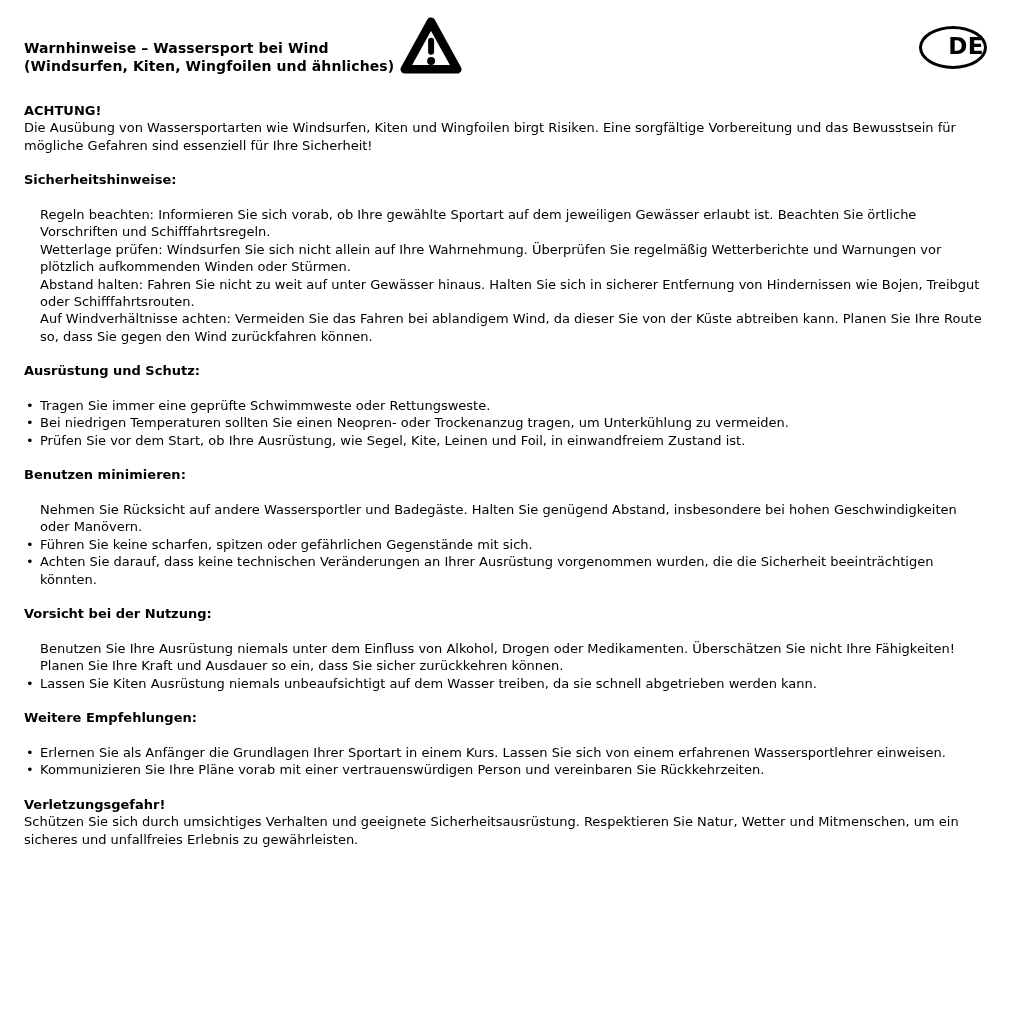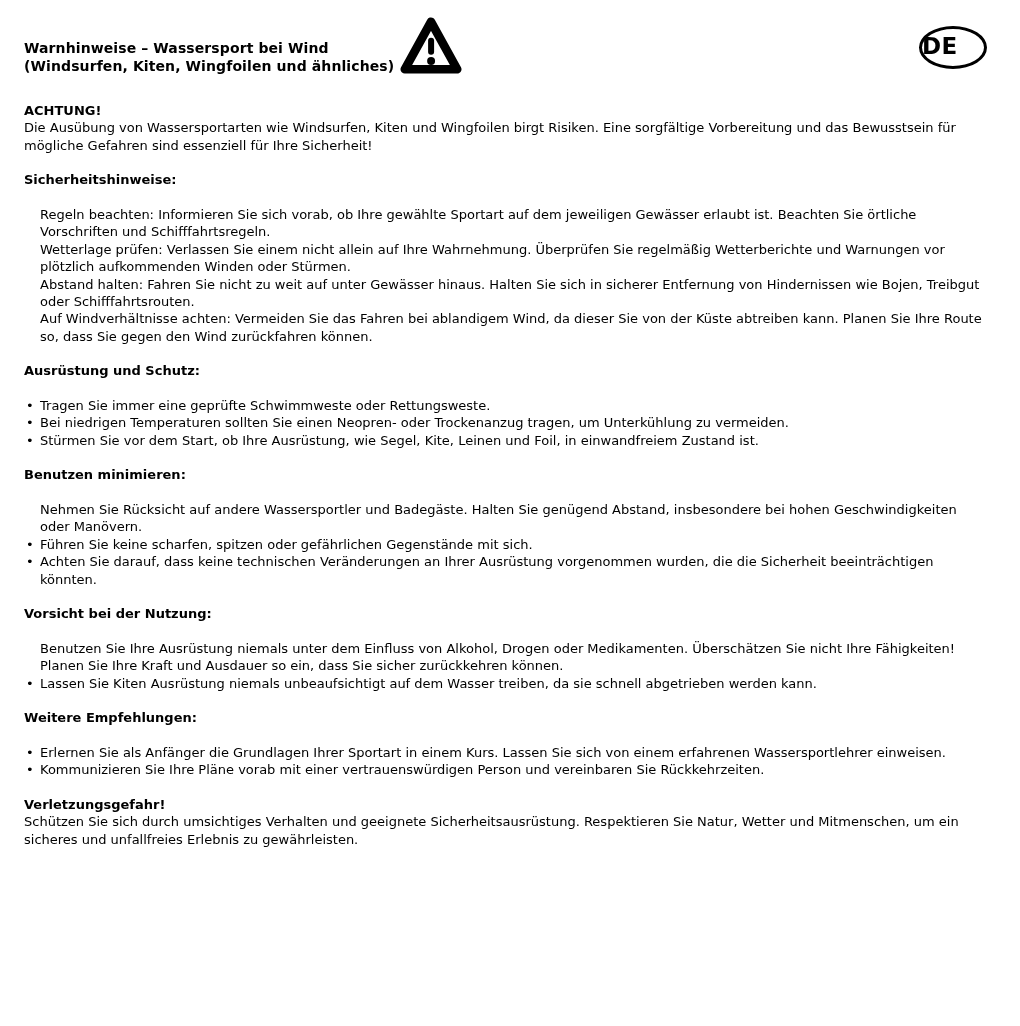--- a/index.html
+++ b/index.html
@@ -37,21 +37,21 @@
   .lang-badge {
     position: absolute;
     left: 919px;
     top: 26px;
     width: 68px;
     height: 43px;
     border: 3.5px solid #000;
     border-radius: 50%;
     display: flex;
     align-items: center;
-    justify-content: flex-start;
+    justify-content: flex-end;
     font-weight: 700;
     font-size: 23px;
     letter-spacing: 0.5px;
     padding-bottom: 1px;
   }
 
   
   main { padding: 0 31px 0 24px; margin-top: 9px; }
   .doc-section { margin-bottom: 17px; }
   .section-heading { font-weight: 700; }
@@ -80,29 +80,29 @@
     </div>
   </header>
   <main>
       <section class="doc-section">
         <div class="section-heading">ACHTUNG!</div>
         <div class="item item-plain">Die Ausübung von Wassersportarten wie Windsurfen, Kiten und Wingfoilen birgt Risiken. Eine sorgfältige Vorbereitung und das Bewusstsein für mögliche Gefahren sind essenziell für Ihre Sicherheit!</div>
       </section>
       <section class="doc-section gap">
         <div class="section-heading">Sicherheitshinweise:</div>
         <div class="item item-indent">Regeln beachten: Informieren Sie sich vorab, ob Ihre gewählte Sportart auf dem jeweiligen Gewässer erlaubt ist. Beachten Sie örtliche Vorschriften und Schifffahrtsregeln.</div>
-        <div class="item item-indent">Wetterlage prüfen: Verlassen Sie einem nicht allein auf Ihre Wahrnehmung. Überprüfen Sie regelmäßig Wetterberichte und Warnungen vor plötzlich aufkommenden Winden oder Stürmen.</div>
+        <div class="item item-indent">Wetterlage prüfen: Windsurfen Sie sich nicht allein auf Ihre Wahrnehmung. Überprüfen Sie regelmäßig Wetterberichte und Warnungen vor plötzlich aufkommenden Winden oder Stürmen.</div>
         <div class="item item-indent">Abstand halten: Fahren Sie nicht zu weit auf unter Gewässer hinaus. Halten Sie sich in sicherer Entfernung von Hindernissen wie Bojen, Treibgut oder Schifffahrtsrouten.</div>
         <div class="item item-indent">Auf Windverhältnisse achten: Vermeiden Sie das Fahren bei ablandigem Wind, da dieser Sie von der Küste abtreiben kann. Planen Sie Ihre Route so, dass Sie gegen den Wind zurückfahren können.</div>
       </section>
       <section class="doc-section gap">
         <div class="section-heading">Ausrüstung und Schutz:</div>
         <div class="item item-bullet"><span class="bullet-marker">•</span><span>Tragen Sie immer eine geprüfte Schwimmweste oder Rettungsweste.</span></div>
         <div class="item item-bullet"><span class="bullet-marker">•</span><span>Bei niedrigen Temperaturen sollten Sie einen Neopren- oder Trockenanzug tragen, um Unterkühlung zu vermeiden.</span></div>
-        <div class="item item-bullet"><span class="bullet-marker">•</span><span>Stürmen Sie vor dem Start, ob Ihre Ausrüstung, wie Segel, Kite, Leinen und Foil, in einwandfreiem Zustand ist.</span></div>
+        <div class="item item-bullet"><span class="bullet-marker">•</span><span>Prüfen Sie vor dem Start, ob Ihre Ausrüstung, wie Segel, Kite, Leinen und Foil, in einwandfreiem Zustand ist.</span></div>
       </section>
       <section class="doc-section gap">
         <div class="section-heading">Benutzen minimieren:</div>
         <div class="item item-indent">Nehmen Sie Rücksicht auf andere Wassersportler und Badegäste. Halten Sie genügend Abstand, insbesondere bei hohen Geschwindigkeiten oder Manövern.</div>
         <div class="item item-bullet"><span class="bullet-marker">•</span><span>Führen Sie keine scharfen, spitzen oder gefährlichen Gegenstände mit sich.</span></div>
         <div class="item item-bullet"><span class="bullet-marker">•</span><span>Achten Sie darauf, dass keine technischen Veränderungen an Ihrer Ausrüstung vorgenommen wurden, die die Sicherheit beeinträchtigen könnten.</span></div>
       </section>
       <section class="doc-section gap">
         <div class="section-heading">Vorsicht bei der Nutzung:</div>
         <div class="item item-indent">Benutzen Sie Ihre Ausrüstung niemals unter dem Einfluss von Alkohol, Drogen oder Medikamenten. Überschätzen Sie nicht Ihre Fähigkeiten! Planen Sie Ihre Kraft und Ausdauer so ein, dass Sie sicher zurückkehren können.</div>

